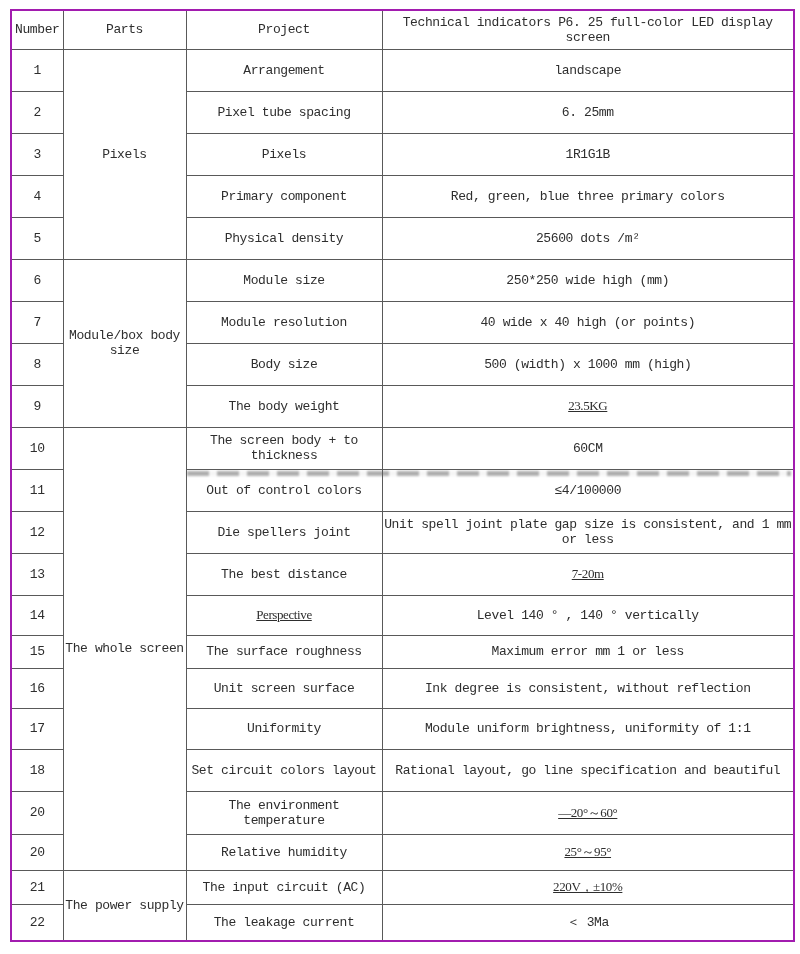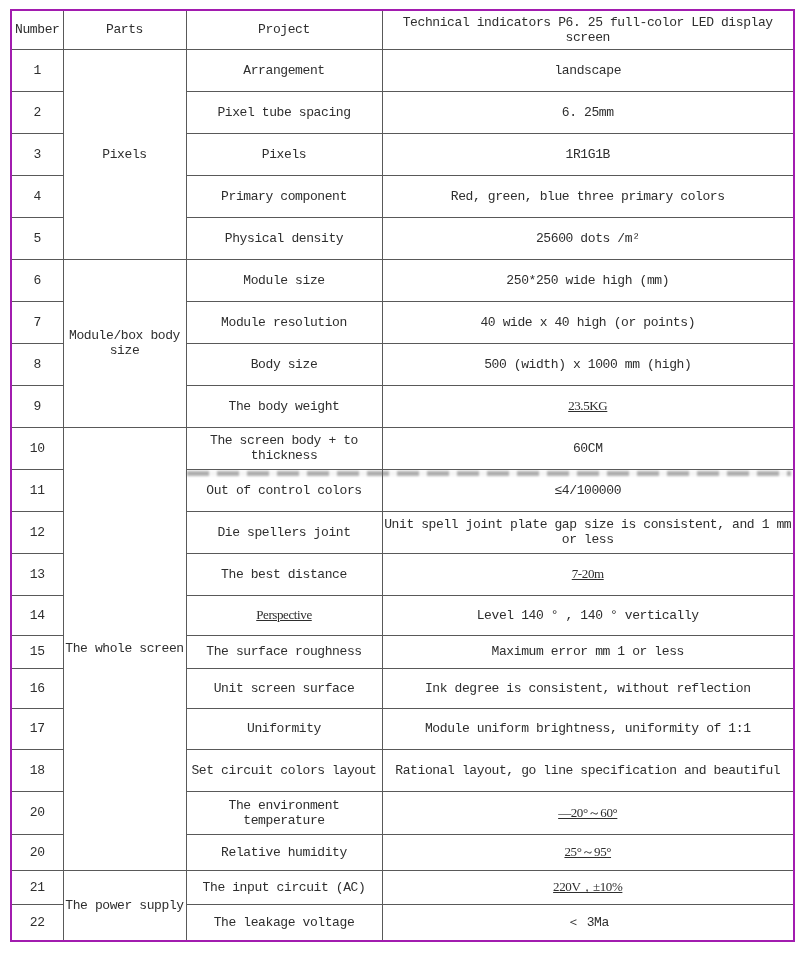--- a/index.html
+++ b/index.html
@@ -172,19 +172,19 @@
       <td class="cell-value serif">25°～95°</td>
     </tr>
     <tr style="height:34px">
       <td>21</td>
       <td rowspan="2" class="group-up-lg">The power supply</td>
       <td>The input circuit (AC)</td>
       <td class="cell-value serif">220V，±10%</td>
     </tr>
     <tr style="height:37px">
       <td>22</td>
-      <td>The leakage voltage</td>
+      <td>The leakage current</td>
       <td class="cell-value">＜ 3Ma</td>
     </tr>
   </tbody>
     </table>
   <div class="artifact-smudge"></div>
 </div>
 
 </body></html>

